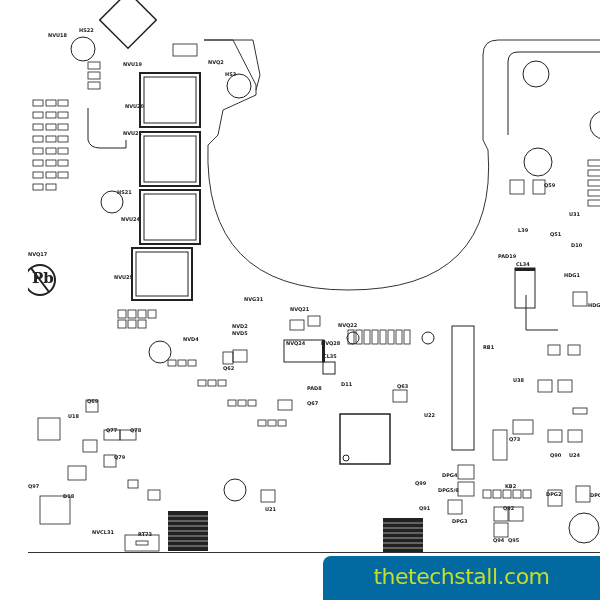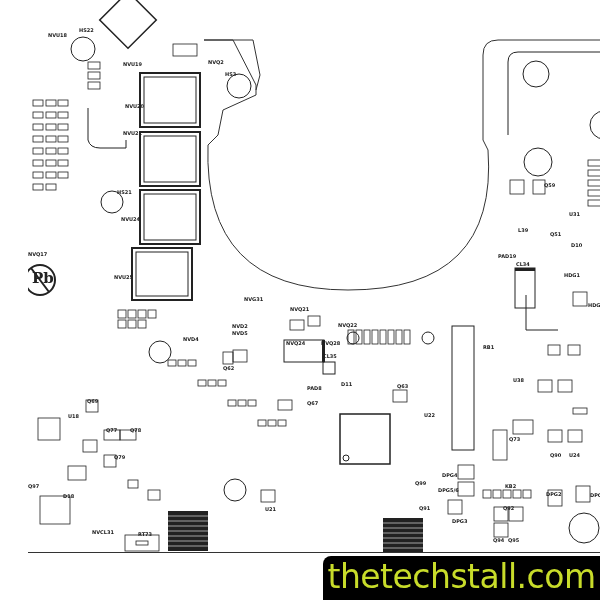--- a/index.html
+++ b/index.html
@@ -1,20 +1,20 @@
 <!DOCTYPE html>
 <html><head>
 <meta charset="utf-8">
 <style>
   html,body{margin:0;padding:0;background:#fff;}
   body{width:600px;height:600px;position:relative;overflow:hidden;font-family:"DejaVu Sans",sans-serif;}
   .board{position:absolute;left:0;top:0;width:492px;height:556px;margin-left:28px;}
   .lbl{position:absolute;font-size:5px;font-weight:bold;color:#222;white-space:nowrap;line-height:1;}
   .sns{position:absolute;left:309px;top:360px;width:84px;height:18px;border:1px solid #333;background:#fff;font-size:12px;letter-spacing:1px;text-align:center;line-height:18px;color:#222;}
-  .wm{position:absolute;left:323px;top:556px;width:277px;height:44px;background:#000000;border-top-left-radius:8px;color:#c8dc2a;font-family:"DejaVu Sans",sans-serif;font-size:33px;line-height:42px;text-align:center;letter-spacing:-0.5px;}
+  .wm{position:absolute;left:323px;top:556px;width:277px;height:44px;background:#0369a1;border-top-left-radius:8px;color:#c8dc2a;font-family:"DejaVu Sans",sans-serif;font-size:22px;line-height:42px;text-align:center;letter-spacing:-0.5px;}
   .baseline{position:absolute;left:0;top:552px;width:600px;height:1px;background:#333;}
 </style>
 </head>
 <body>
 
 <div class="board">
   <svg width="600" height="556" viewBox="0 0 600 556" xmlns="http://www.w3.org/2000/svg" fill="none" stroke="#222" stroke-width="1">
 
     <path d="M176 40 L205 40 L228 85 L228 95 L195 110 L190 135 L180 145 Q175 290 320 290 Q470 290 460 150 L455 140 L455 55 Q455 40 470 40 L600 40" stroke="#333"></path>
     <path d="M176 40 L225 40 L232 75 L228 90" stroke="#333"></path>

